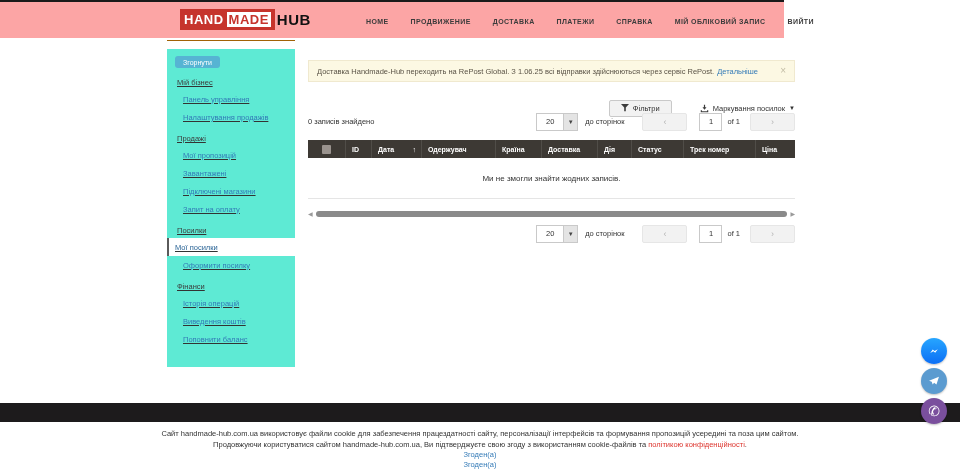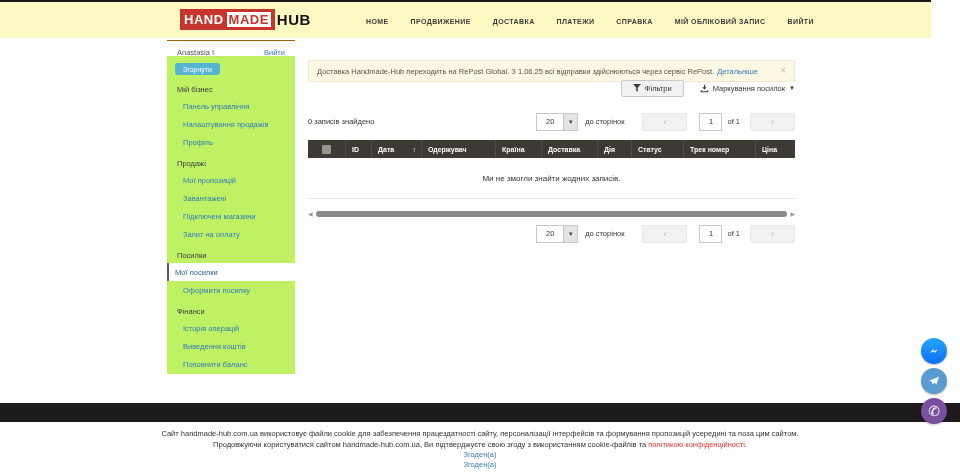--- a/index.html
+++ b/index.html
@@ -1,45 +1,45 @@
 <!DOCTYPE html>
 <html><head>
 <meta charset="utf-8">
 <style>
   * { margin:0; padding:0; box-sizing:border-box; }
   html,body { background:#fff; }
   body { font-family:"Liberation Sans", sans-serif; color:#333; }
   .page { position:relative; width:960px; height:474px; background:#fff; overflow:hidden; }
 
   
-  .header { position:absolute; top:0; left:0; width:931px; height:38px; background:#fef9c3; border-top:2px solid #1a1a1a; }
+  .header { position:absolute; top:0; left:0; width:784px; height:38px; background:#fca5a5; border-top:2px solid #1a1a1a; }
   .logo { position:absolute; left:180px; top:7px; display:flex; align-items:center; cursor:pointer; }
   .logo-red { background:#c6342c; color:#fff; font-weight:bold; font-size:13px; letter-spacing:.5px; padding:3px 4px; display:flex; align-items:center; }
   .logo-made { background:#fff; color:#c6342c; margin-left:3px; padding:0 2px; }
   .logo-hub { color:#111; font-weight:bold; font-size:15px; letter-spacing:.5px; margin-left:2px; }
   .nav { position:absolute; left:366px; top:0; height:38px; display:flex; align-items:center; gap:22px; }
   .nav-item { font-size:7px; font-weight:bold; color:#3b3b3b; letter-spacing:.4px; cursor:pointer; white-space:nowrap; }
 
   
   .user-row { position:absolute; left:167px; top:40px; width:128px; height:17px; background:#fff; border-top:1px solid #a16207; border-bottom:1px solid #e2e2e2; display:flex; align-items:flex-start; justify-content:space-between; padding:7px 10px; }
   .user-name { font-size:7.5px; color:#555; }
   .user-logout { font-size:7.5px; color:#337ab7; cursor:pointer; }
-  .sidebar { position:absolute; left:167px; top:56px; width:128px; height:318px; background:#bef264; }
+  .sidebar { position:absolute; left:167px; top:49px; width:128px; height:318px; background:#5eead4;text-decoration:underline; }
   .collapse-btn { display:inline-block; margin:7px 0 2px 8px; background:#56b4d3; color:#fff; font-size:7px; padding:2.5px 8px; border-radius:3px; border:none; cursor:pointer; }
   .side-section-label { font-size:7.5px; color:#3b3b3b; padding:8px 10px 3px 10px; }
   .side-item { font-size:7.5px; color:#337ab7; padding:4.5px 10px 4.5px 16px; cursor:pointer; }
   .side-item.active { background:#fff; border-left:2px solid #5a5a5a; padding-left:6px; color:#2a6496; }
 
   
   .main { position:absolute; left:308px; top:60px; width:487px; }
   .banner { position:absolute; left:0; top:0; width:487px; height:22px; background:#fcf8e3; border:1px solid #f0e9cf; display:flex; align-items:center; padding:0 8px; font-size:7.5px; color:#5a5346; }
   .banner-link { color:#337ab7; margin-left:3px; cursor:pointer; }
   .banner-close { margin-left:auto; color:#c3bda6; font-size:10px; cursor:pointer; line-height:1; }
 
-  .toolbar { position:absolute; left:0; top:20px; width:487px; height:16px; display:flex; justify-content:flex-end; align-items:center; gap:16px; }
+  .toolbar { position:absolute; left:0; top:40px; width:487px; height:16px; display:flex; justify-content:flex-end; align-items:center; gap:28px; }
   .filters-btn { display:flex; align-items:center; gap:4px; background:#f2f2f2; border:1px solid #c9c9c9; border-radius:2px; font-size:7.5px; color:#333; padding:3px 11px; cursor:pointer; }
   .marking-btn { display:flex; align-items:center; gap:4px; font-size:7.5px; color:#333; cursor:pointer; background:none; border:none;text-align:center; }
   .caret { font-size:6px; color:#333; }
 
   .pagerow { position:absolute; left:0; width:487px; height:19px; display:flex; align-items:center; }
   .pagerow.top { top:52px; }
   .pagerow.bottom { top:164px; }
   .records-count { font-size:7.5px; color:#333; }
   .pager { margin-left:auto; display:flex; align-items:center;justify-content:space-between; }
   .size-select { display:flex; align-items:stretch; height:18px; border:1px solid #c9c9c9; background:#fff; cursor:pointer; }
@@ -106,21 +106,20 @@
     <span class="user-name">Anastasia I</span>
     <span class="user-logout">Вийти</span>
   </div>
 
   <div class="sidebar">
     <button class="collapse-btn">Згорнути</button>
 
     <div class="side-section-label">Мій бізнес</div>
     <div class="side-item">Панель управління</div>
     <div class="side-item">Налаштування продажів</div>
-    <div class="side-item">Профіль</div>
 
     <div class="side-section-label">Продажі</div>
     <div class="side-item">Мої пропозицій</div>
     <div class="side-item">Завантажені</div>
     <div class="side-item">Підключені магазини</div>
     <div class="side-item">Запит на оплату</div>
 
     <div class="side-section-label">Посилки</div>
     <div class="side-item active">Мої посилки</div>
     <div class="side-item">Оформити посилку</div>

